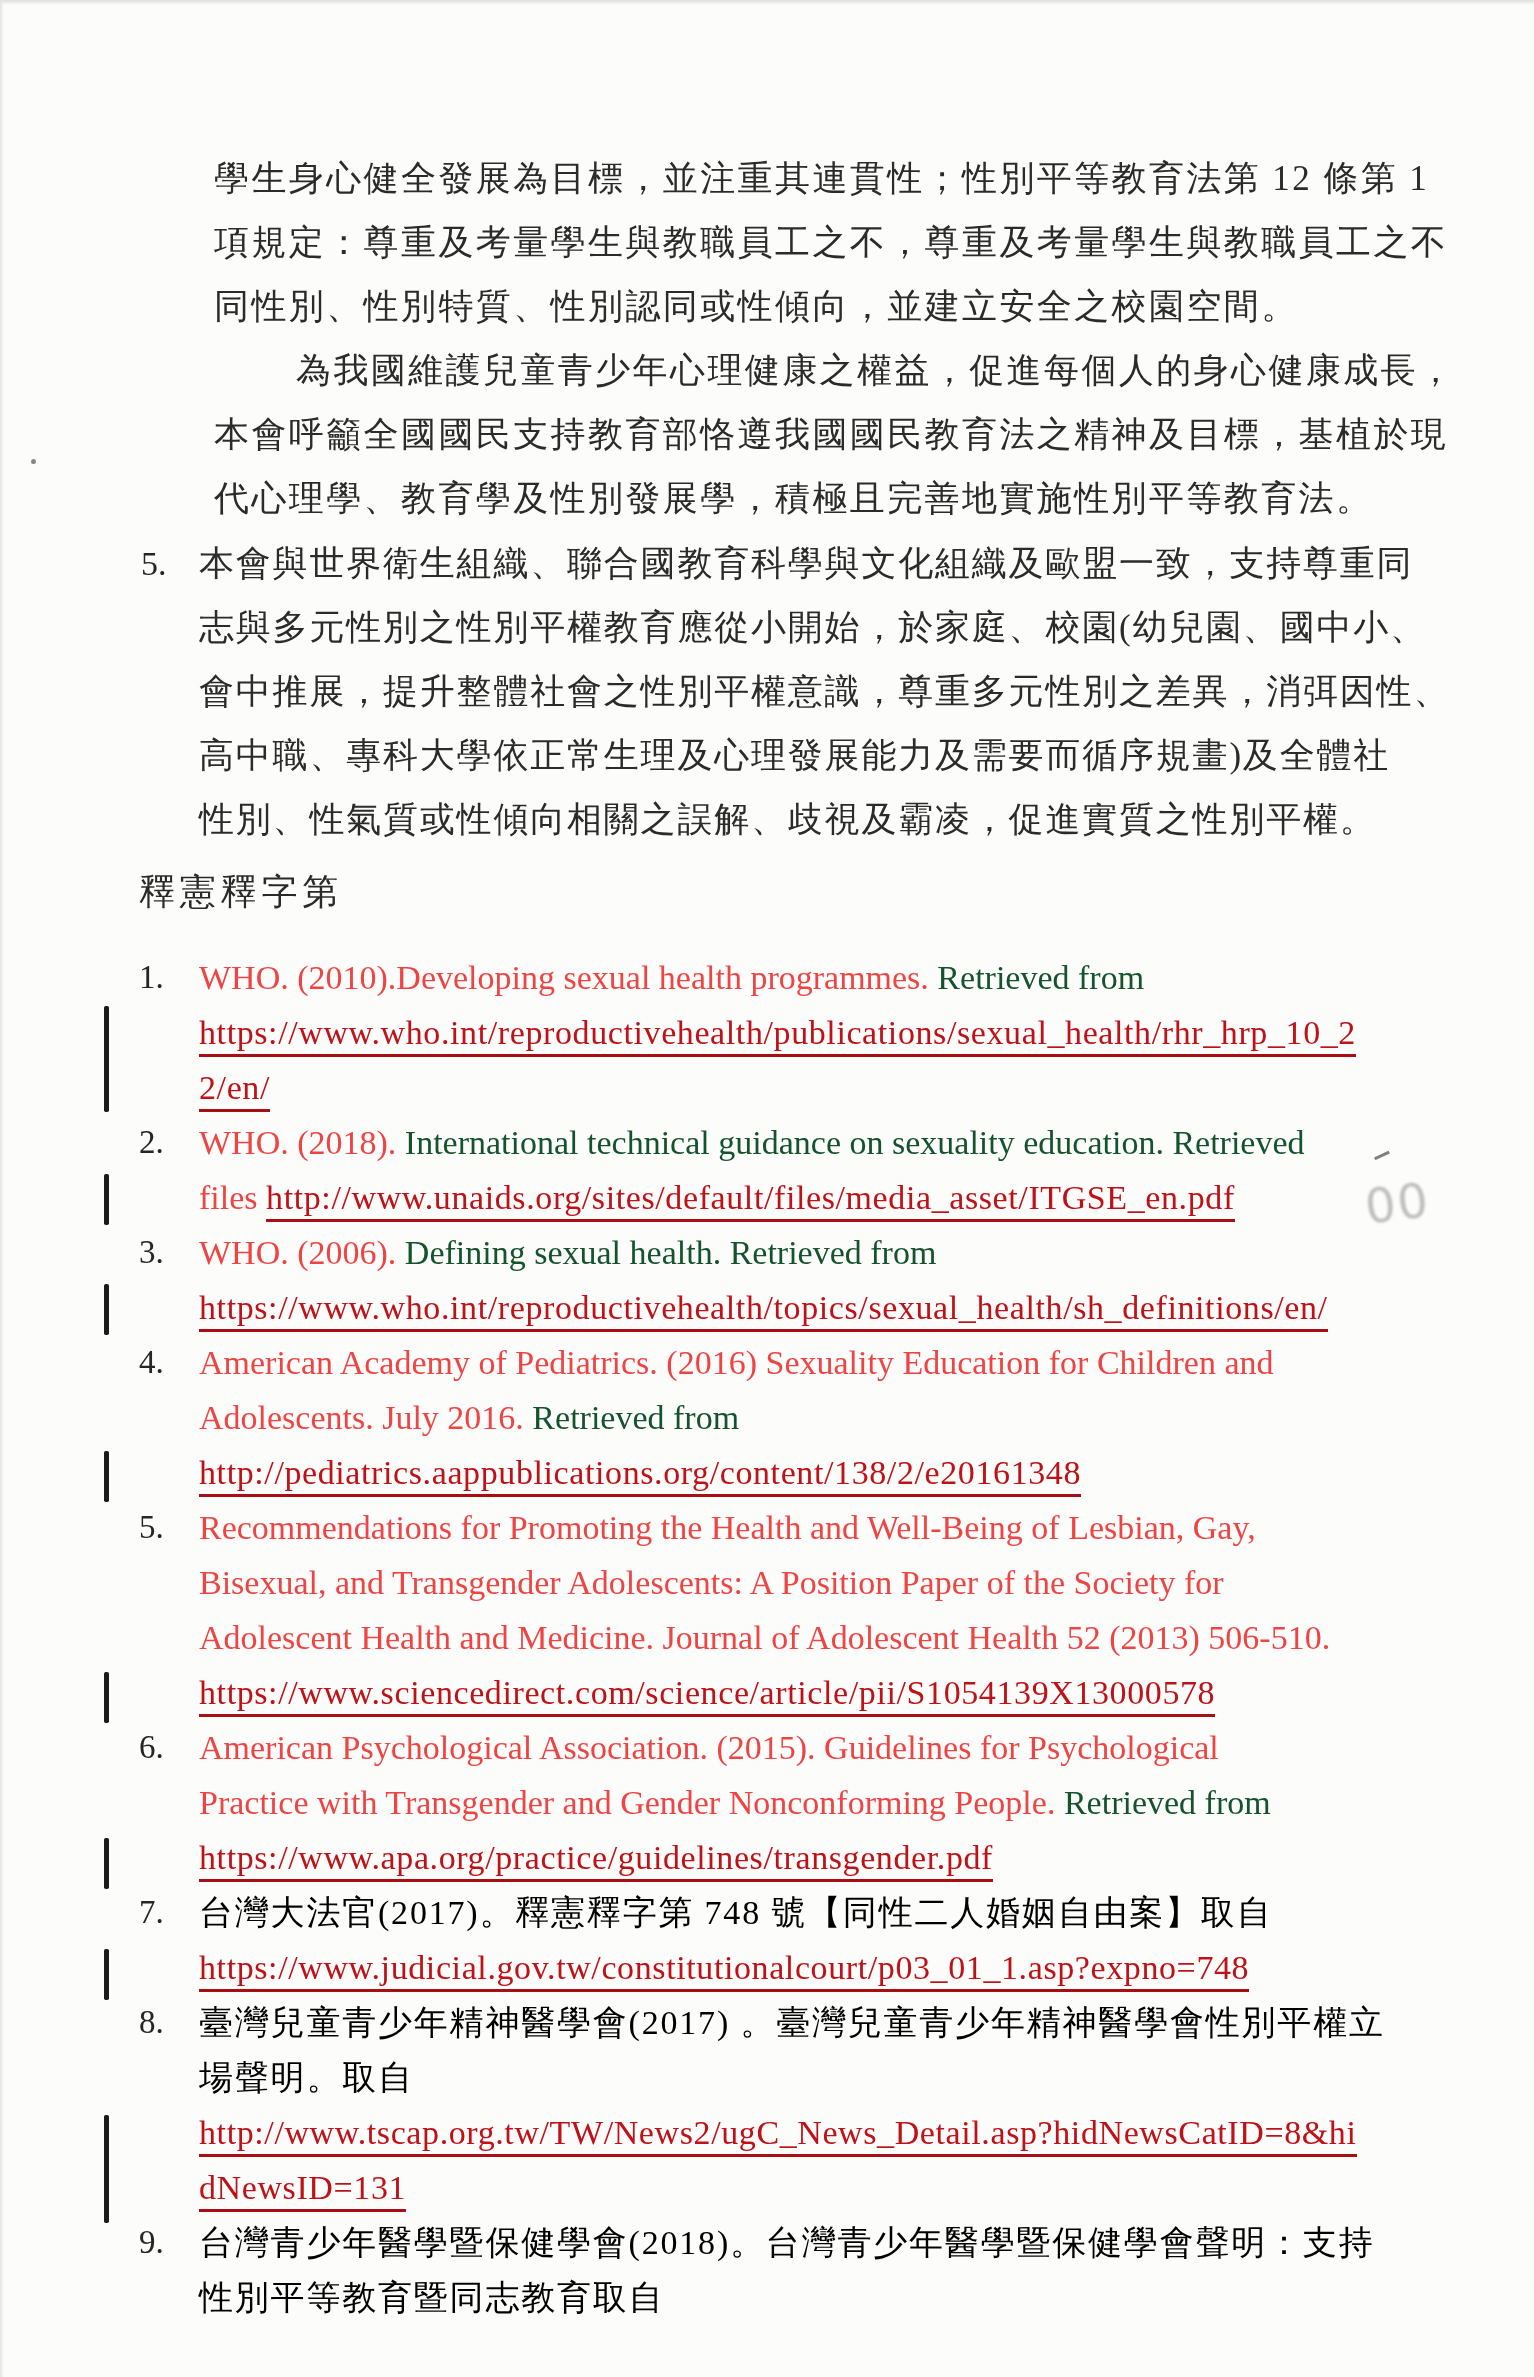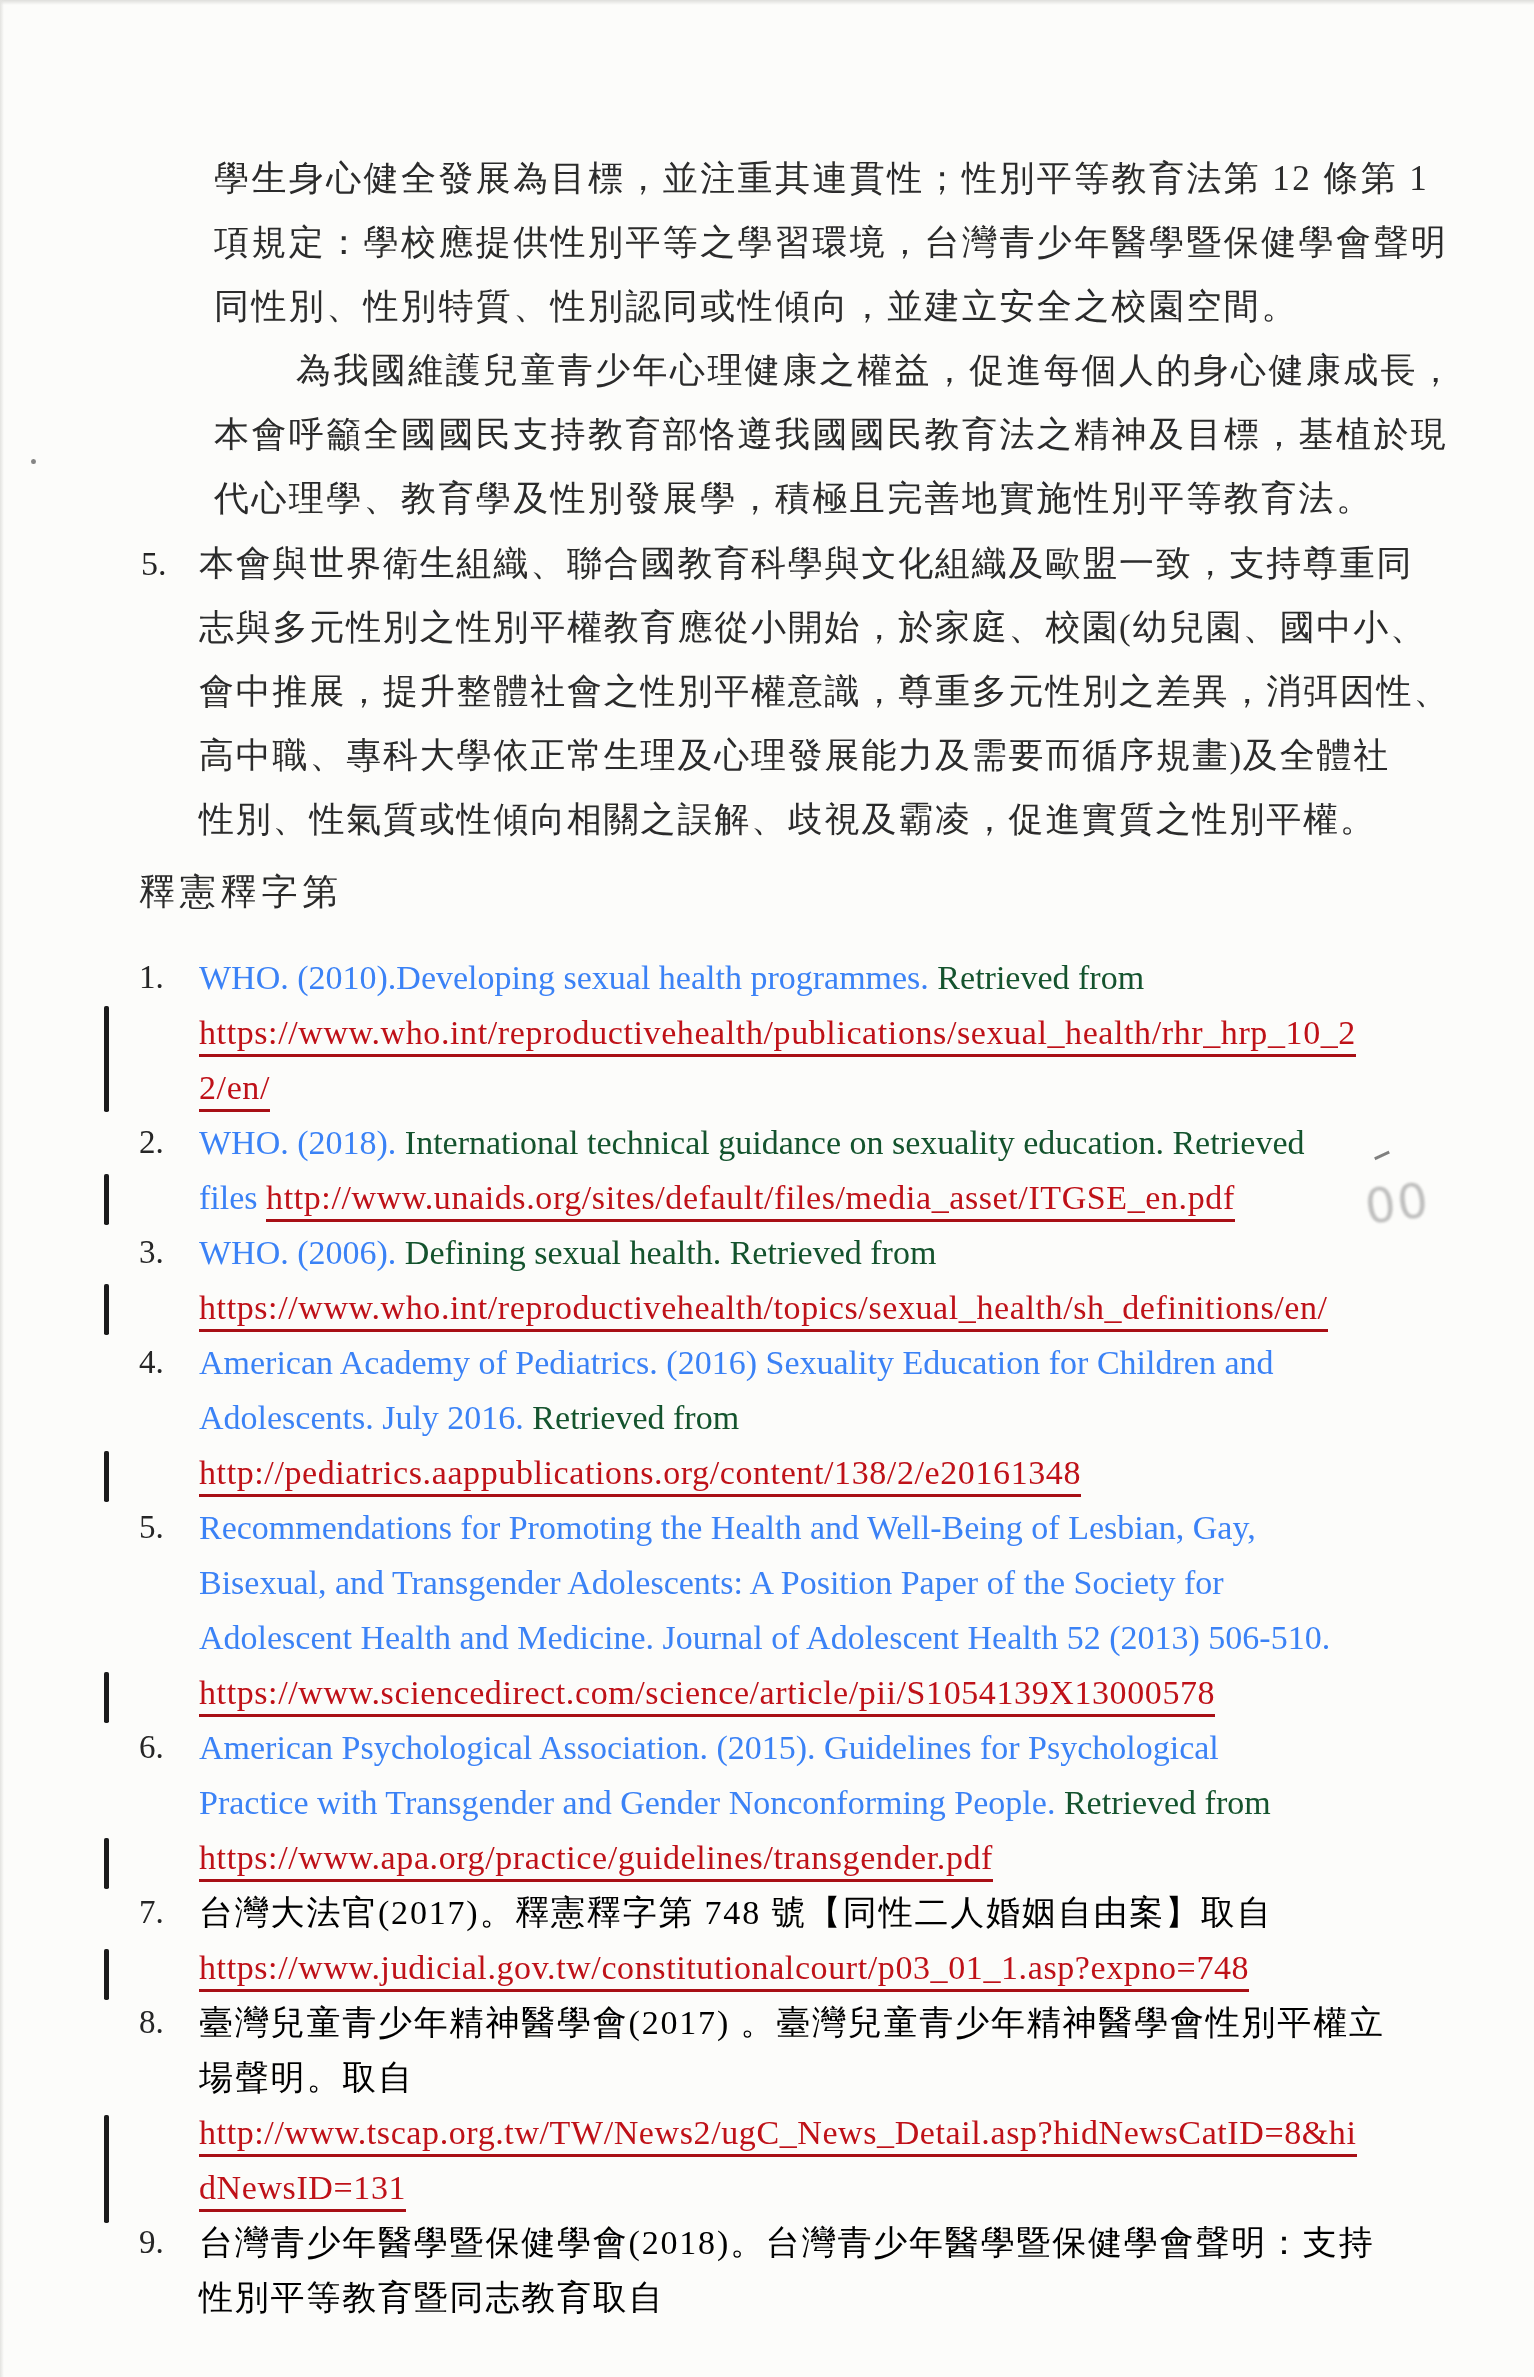--- a/index.html
+++ b/index.html
@@ -46,21 +46,21 @@
     position:absolute;left:199px;top:950px;width:1342px;
     font-size:34px;color:#2e2e2e;
   }
   .ref-item{position:relative;}
   .ref-num{
     position:absolute;left:-60px;top:0;height:55px;line-height:55px;
     font-size:33px;color:#262626;
   }
   .ln{height:55px;line-height:55px;white-space:pre;}
   .seg{white-space:pre;}
-  .seg-text{color:#3b82f6;}
+  .seg-text{color:#ef4444;}
   .seg-muted{color:#14532d;}
   .seg-zh{color:#000000;letter-spacing:1.8px;font-size:34px;}
   .seg-url{
     color:#bf1118;letter-spacing:0.6px;
     border-bottom:3px solid #a80f15;
     padding-bottom:3px;
   }
   
   .cbar{position:absolute;left:104px;width:5.4px;background:#1b1b1b;border-radius:1.8px;}
   
@@ -80,21 +80,21 @@
     background:#666;border-radius:50%;opacity:.8;
   }
 </style>
 </head>
 <body>
 
 <div class="page">
 
   <div class="para">
     <div class="pline">學生身心健全發展為目標，並注重其連貫性；性別平等教育法第 12 條第 1</div>
-    <div class="pline">項規定：學校應提供性別平等之學習環境，台灣青少年醫學暨保健學會聲明</div>
+    <div class="pline">項規定：尊重及考量學生與教職員工之不，尊重及考量學生與教職員工之不</div>
     <div class="pline">同性別、性別特質、性別認同或性傾向，並建立安全之校園空間。</div>
     <div class="pline indent">為我國維護兒童青少年心理健康之權益，促進每個人的身心健康成長，</div>
     <div class="pline">本會呼籲全國國民支持教育部恪遵我國國民教育法之精神及目標，基植於現</div>
     <div class="pline">代心理學、教育學及性別發展學，積極且完善地實施性別平等教育法。</div>
   </div>
 
   <div class="item5">
     <span class="num">5.</span>
     <div class="pline">本會與世界衛生組織、聯合國教育科學與文化組織及歐盟一致，支持尊重同</div>
     <div class="pline">志與多元性別之性別平權教育應從小開始，於家庭、校園(幼兒園、國中小、</div>

